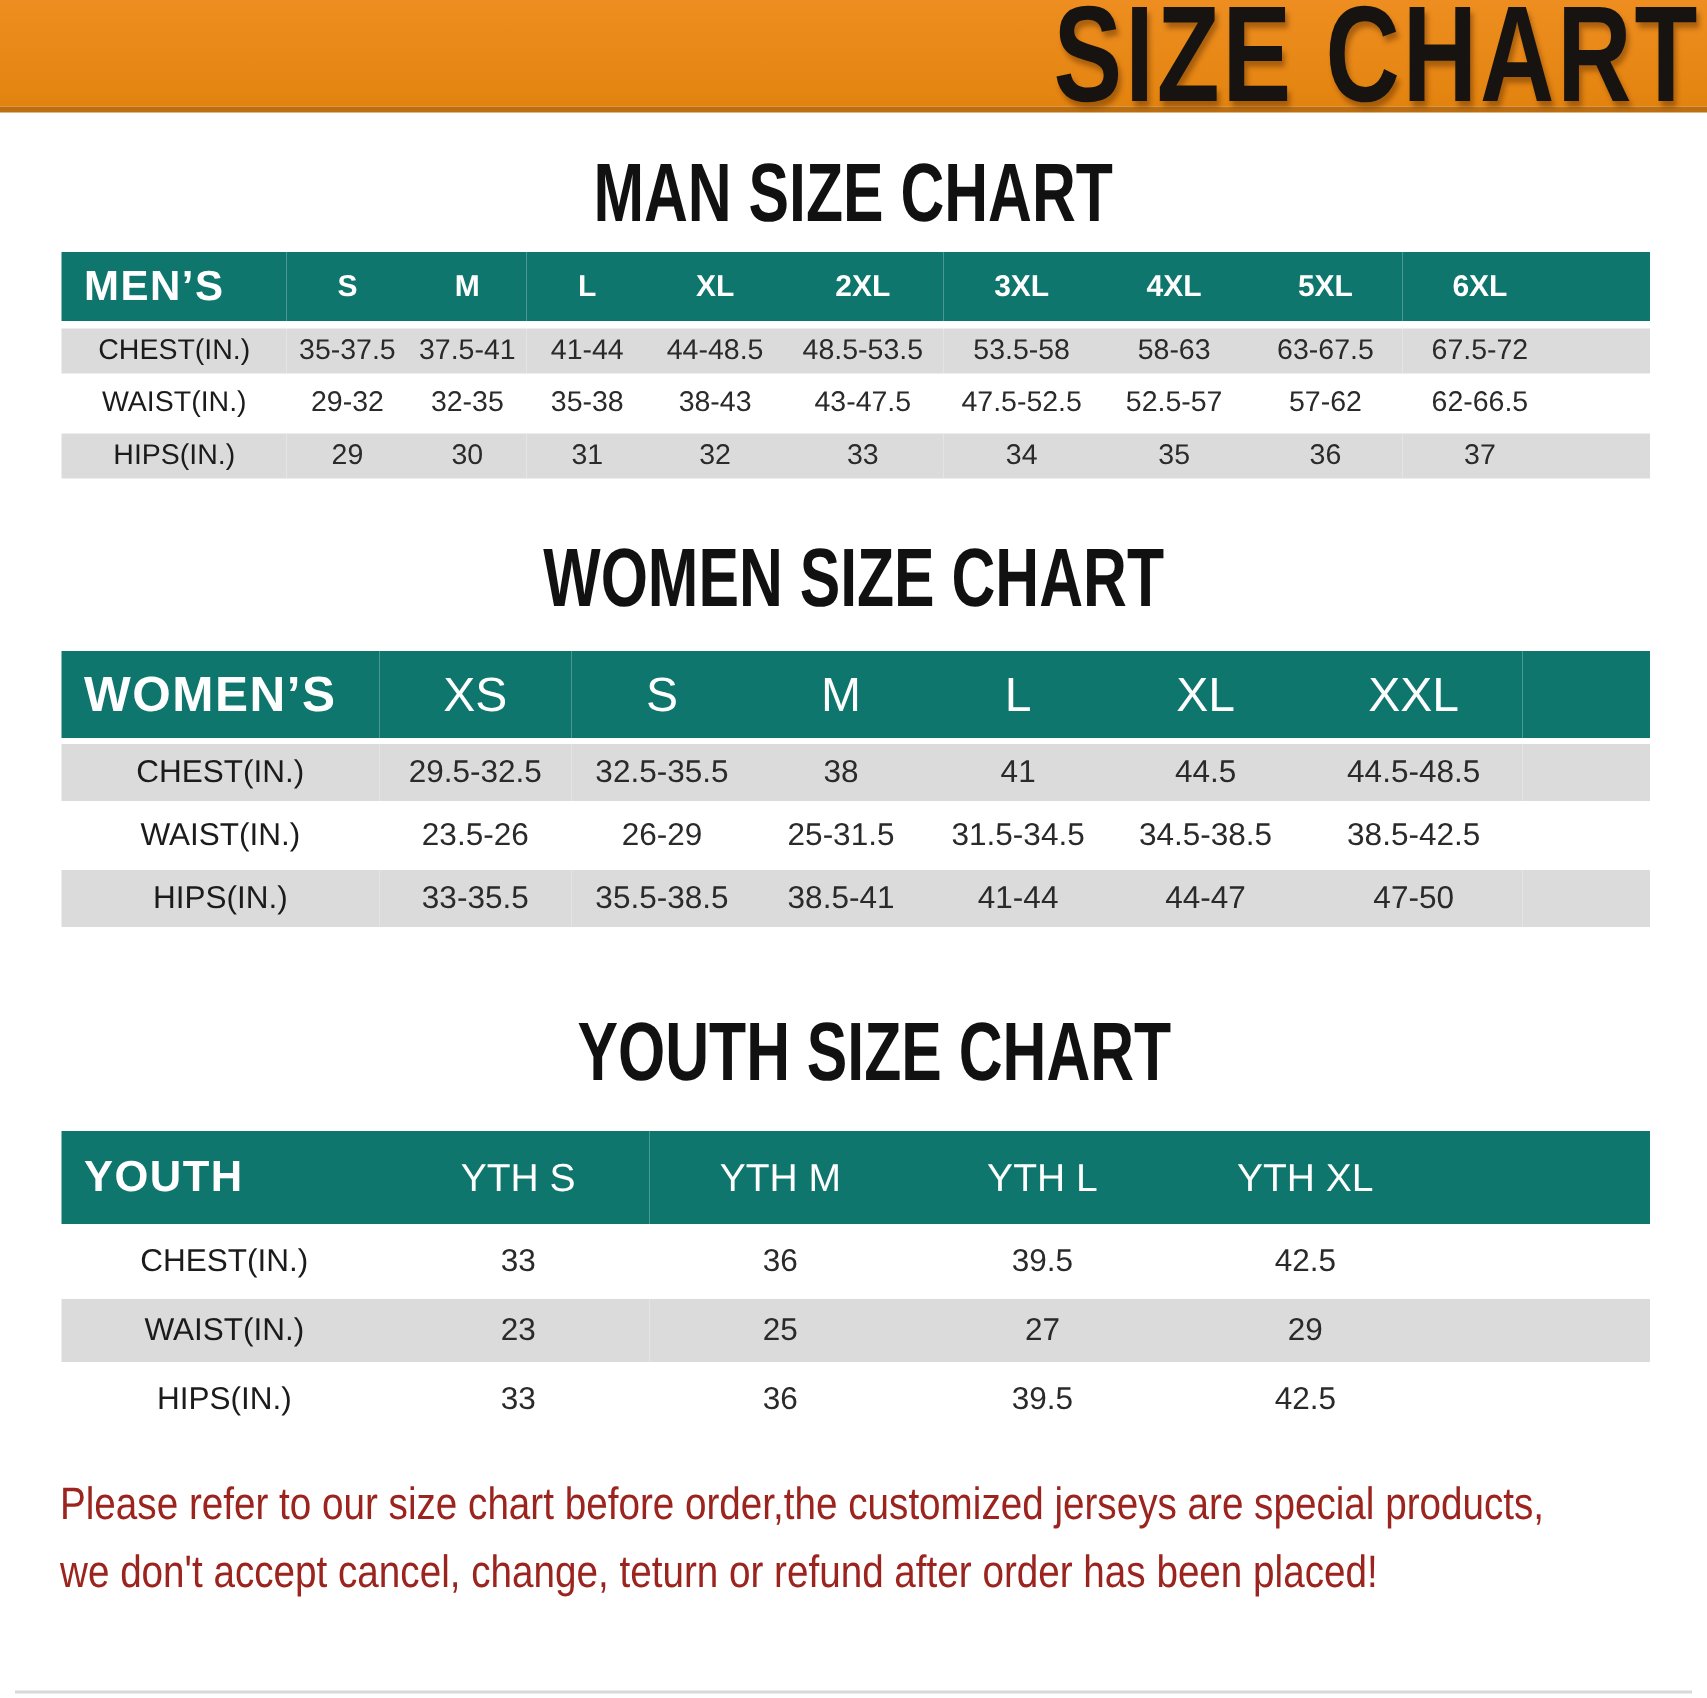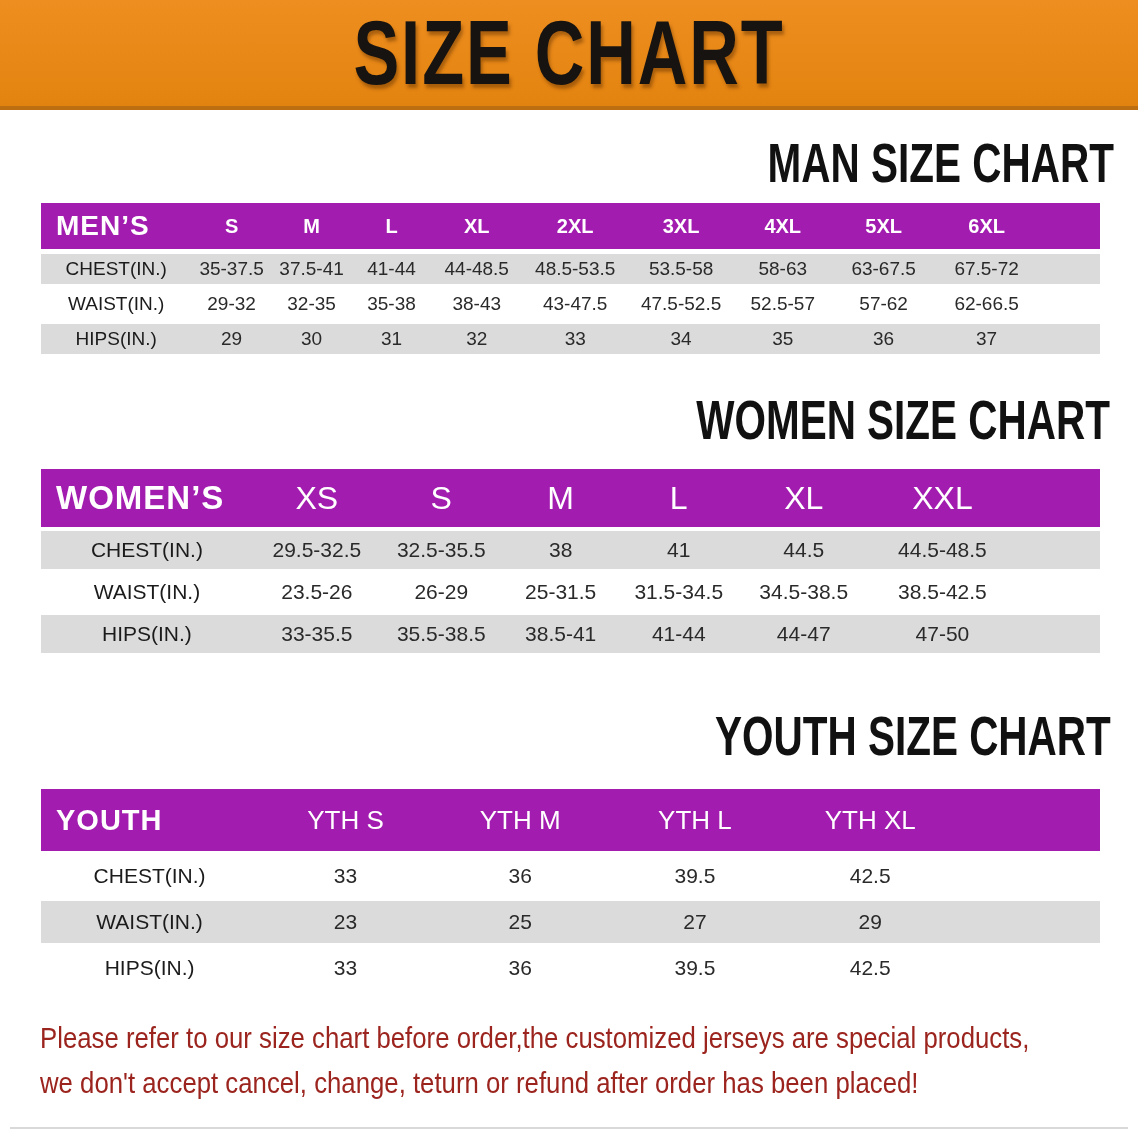--- a/index.html
+++ b/index.html
@@ -6,40 +6,40 @@
   html, body { width: 1138px; height: 1132px; }
   body {
     background: #ffffff;
     font-family: "Liberation Sans", sans-serif;
     overflow: hidden;
     position: relative;
   }
 
   
   .banner {
-    height: 110px;
+    height: 75px;
     background: linear-gradient(#ee8e20, #e3830f);
     border-bottom: 4px solid #bd6e10;
     display: flex;
     align-items: center;
-    justify-content: center;
+    justify-content: flex-end;
   }
   .banner-title {
     font-size: 70px;
     font-weight: bold;
     color: #161310;
     letter-spacing: 2px;
     transform: scale(0.98, 1.3);
     text-shadow: 2px 3px 3px rgba(90, 45, 0, 0.45);
     white-space: nowrap;
   }
 
   
   .section-heading {
-    text-align: right;
+    text-align: center;
     margin-top: 30px;
     height: 46px;
     line-height: 46px;
   }
   .section-heading span {
     display: inline-block;
     font-size: 46px;
     font-weight: bold;
     color: #111111;
     letter-spacing: 0px;
@@ -49,21 +49,21 @@
 
   
   table {
     border-collapse: separate;
     border-spacing: 0 5px;
     width: 1059px;
     margin-left: 41px;
     table-layout: fixed;
   }
   thead th {
-    background: #a21caf;
+    background: #0f766e;
     color: #ffffff;
     font-weight: bold;
     white-space: nowrap;
   }
   th.corner {
     text-align: left;
     padding-left: 15px;
     letter-spacing: 1px;
   }
   th.size { text-align: center; }

